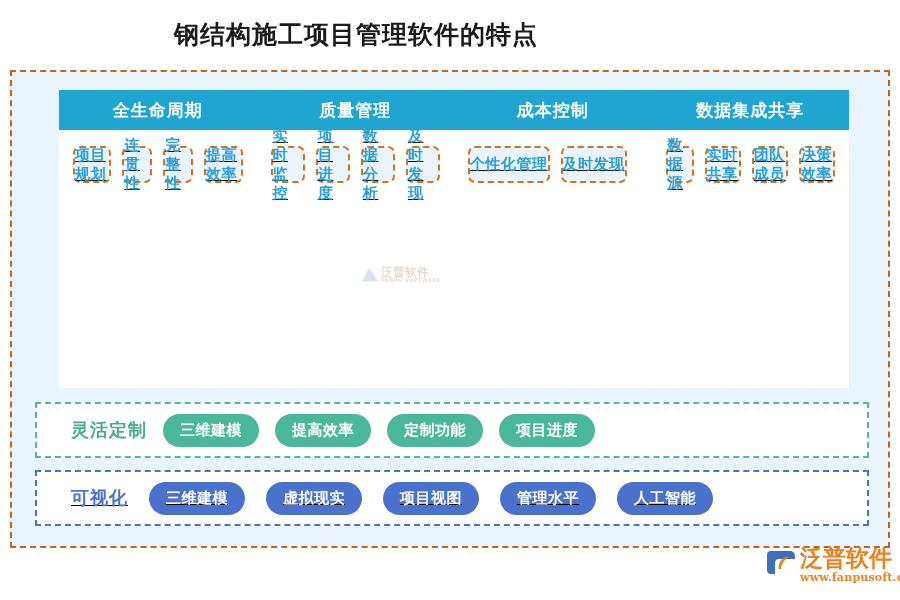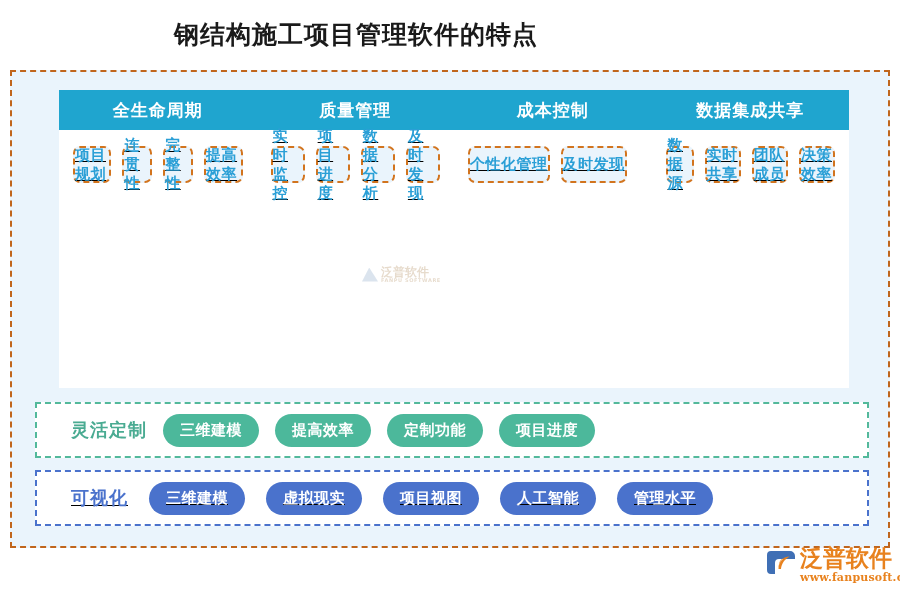--- a/index.html
+++ b/index.html
@@ -245,22 +245,22 @@
       <div class="pill">提高效率</div>
       <div class="pill">定制功能</div>
       <div class="pill">项目进度</div>
     </div>
 
     <div class="band blue">
       <div class="band-label">可视化</div>
       <div class="pill">三维建模</div>
       <div class="pill">虚拟现实</div>
       <div class="pill">项目视图</div>
+      <div class="pill">管理水平</div>
       <div class="pill">人工智能</div>
-      <div class="pill">管理水平</div>
     </div>
 
   </div>
 
   <div class="watermark">
     <div class="wm-mark"></div>
     <div class="wm-txt">
       <div>泛普软件</div>
       <div class="wm-sub">FANPU SOFTWARE</div>
     </div>

